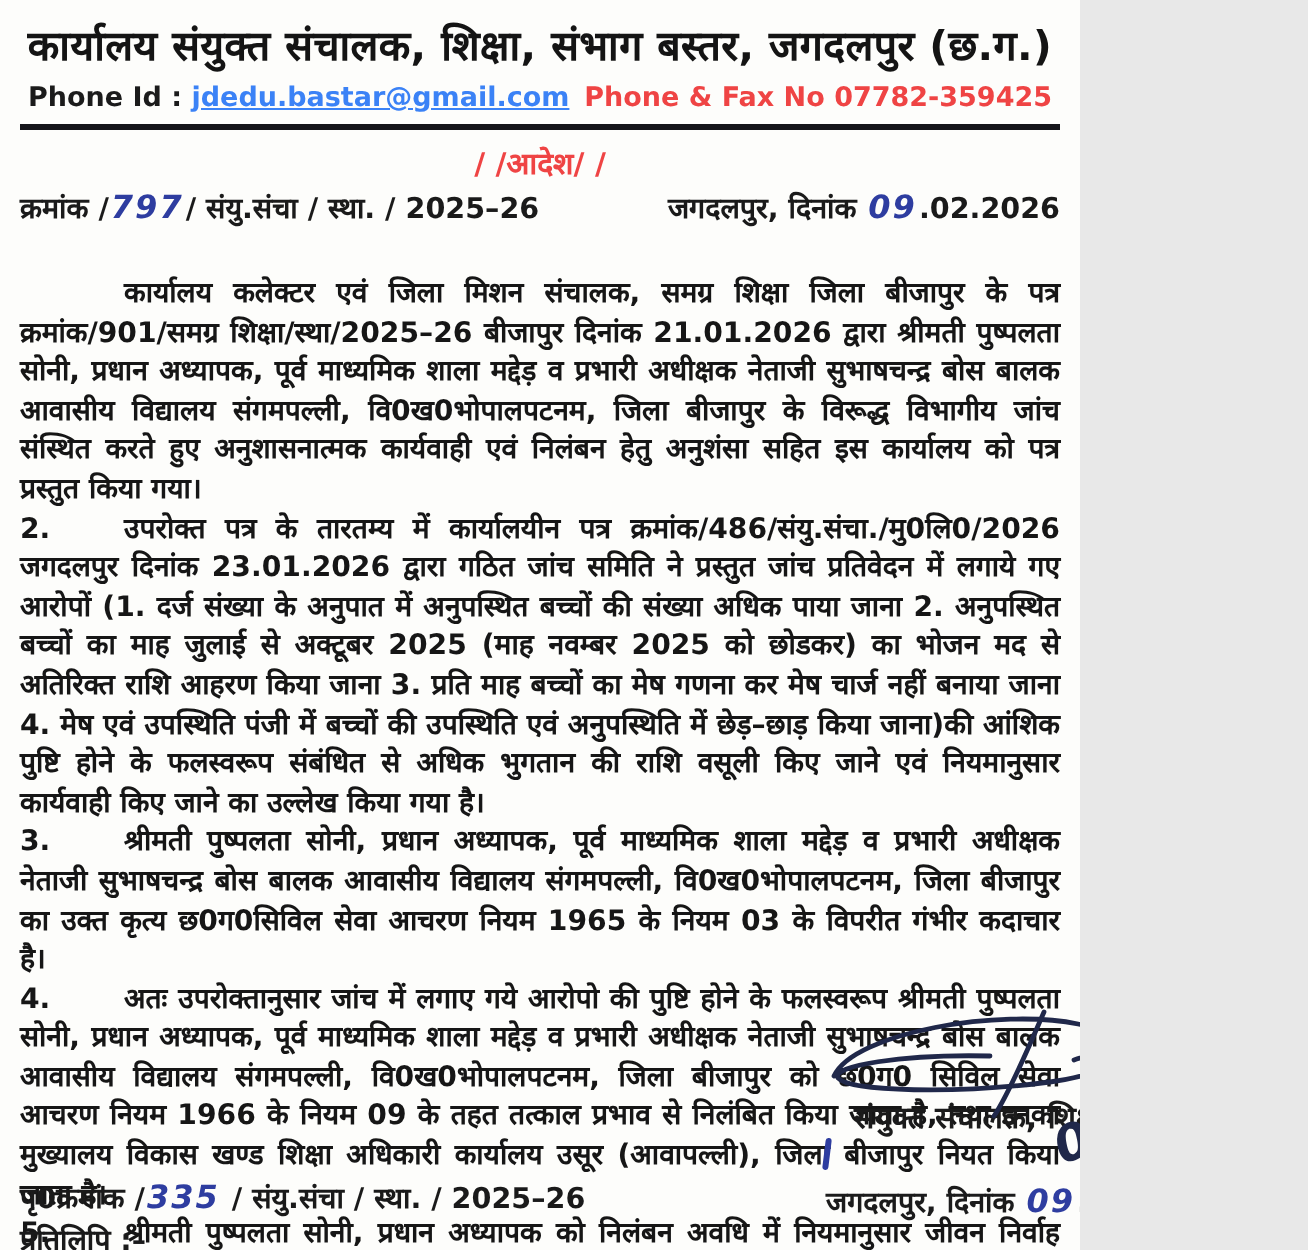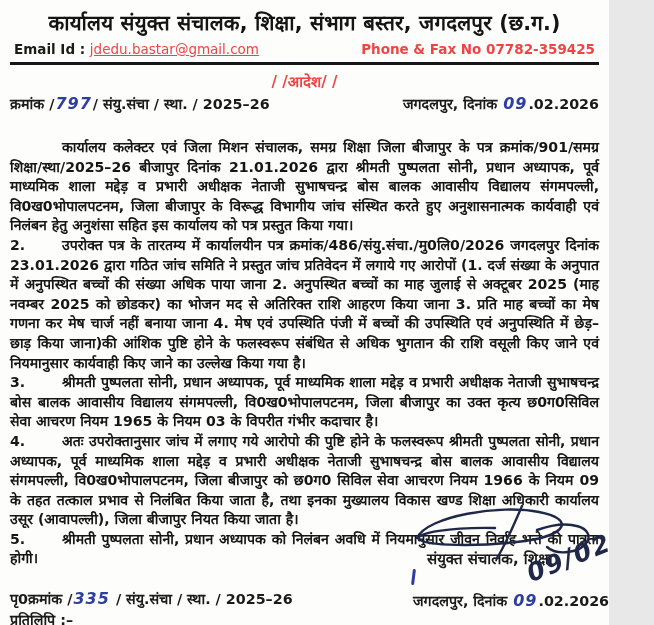--- a/index.html
+++ b/index.html
@@ -1,18 +1,18 @@
 <!DOCTYPE html>
 <html lang="hi"><head>
 <meta charset="utf-8">
 <style>
   html,body{margin:0;padding:0;background:#e8e8e8;}
   .page{
     position:relative;
-    width:609px;height:625px;
+    width:540px;height:625px;
     background:#fdfdfb;
     box-sizing:border-box;
     padding:6px 10px;
     overflow:hidden;
     color:#1b1b1b;
     font-family:"DejaVu Sans","Liberation Sans",sans-serif;
   }
   
   .office-title{
     margin:2px 0 0 0;
@@ -22,21 +22,21 @@
     letter-spacing:0.2px;
     color:#141414;
   }
   .contact-row{
     display:flex;justify-content:space-between;align-items:flex-end;
     margin-top:5px;padding:0 4px 5px 4px;
     border-bottom:3px solid #15151a;
     font-size:13.5px;font-weight:700;
   }
   .email-wrap{white-space:nowrap;}
-  .email-link{color:#ef4444;text-decoration:underline;font-weight:400;}
+  .email-link{color:#3b82f6;text-decoration:underline;font-weight:700;}
   .phone{white-space:nowrap;color:#ef4444;}
   
   .order-heading{
     text-align:center;
     font-size:15px;font-weight:800;
     margin-top:6px;color:#ef4444;
   }
   .ref-row{
     display:flex;justify-content:space-between;align-items:baseline;
     margin-top:3px;
@@ -87,21 +87,21 @@
 </style>
 </head>
 <body>
 
 <div class="page">
 
   <h1 class="office-title">कार्यालय संयुक्त संचालक, शिक्षा, संभाग बस्तर, जगदलपुर (छ.ग.)</h1>
 
   <div class="contact-row">
     <div class="email-wrap">
-      <span>Email Id :</span>
+      <span>Phone Id :</span>
       <span class="email-link">jdedu.bastar@gmail.com</span>
     </div>
     <div class="phone">Phone &amp; Fax No 07782-359425</div>
   </div>
 
   <div class="order-heading">/ /आदेश/ /</div>
 
   <div class="ref-row">
     <div>
       <span>क्रमांक /</span><span class="hand">797</span><span>/ संयु.संचा / स्था. / 2025–26</span>

